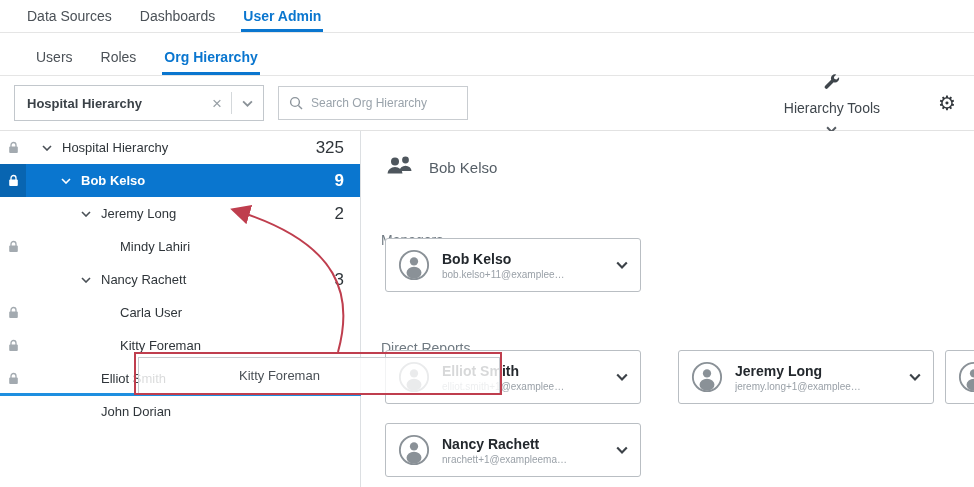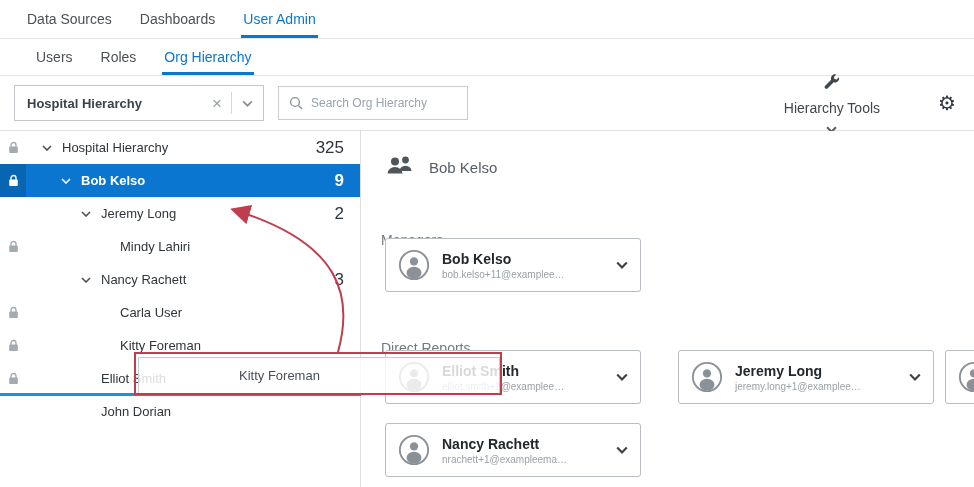--- a/index.html
+++ b/index.html
@@ -5,27 +5,27 @@
   :root{
     --accent:#0a76cf;
     --drop_line:#1e8fe0;
     --annotation:#bf3e4e;
   }
   *{box-sizing:border-box;}
   body{margin:0;background:#eee;font-family:"Liberation Sans",sans-serif;}
   #screen{position:relative;width:974px;height:487px;background:#fff;overflow:hidden;}
 
   
-  .nav{position:absolute;top:0;left:0;right:0;height:39px;display:flex;padding-left:13px;
+  .nav{position:absolute;top:0;left:0;right:0;height:33px;display:flex;padding-left:13px;
        border-bottom:1px solid #e5e5e5;background:#fff;}
   .subnav{position:absolute;top:39px;left:0;right:0;height:37px;display:flex;padding-left:22px;
        border-bottom:1px solid #e5e5e5;background:#fff;}
   .nav-item{position:relative;display:flex;align-items:center;padding:0 14px;font-size:14px;
        color:#4b5157;cursor:pointer;white-space:nowrap;}
-  .nav-item.active{color:var(--accent);font-weight:400;}
+  .nav-item.active{color:var(--accent);font-weight:700;}
   .nav-item.active::after{content:"";position:absolute;left:12px;right:12px;bottom:0;height:3px;
        background:var(--accent);}
 
   
   .toolbar{position:absolute;top:76px;left:0;right:0;height:55px;display:flex;align-items:center;
        padding:0 14px;border-bottom:1px solid #e2e2e2;background:#fff;}
   .hier-select{display:flex;align-items:center;width:250px;height:36px;border:1px solid #c2c7cc;
        background:#fff;cursor:pointer;}
   .hier-select .val{flex:1;padding-left:12px;font-size:13px;font-weight:700;color:#3b4248;
        white-space:nowrap;overflow:hidden;}

